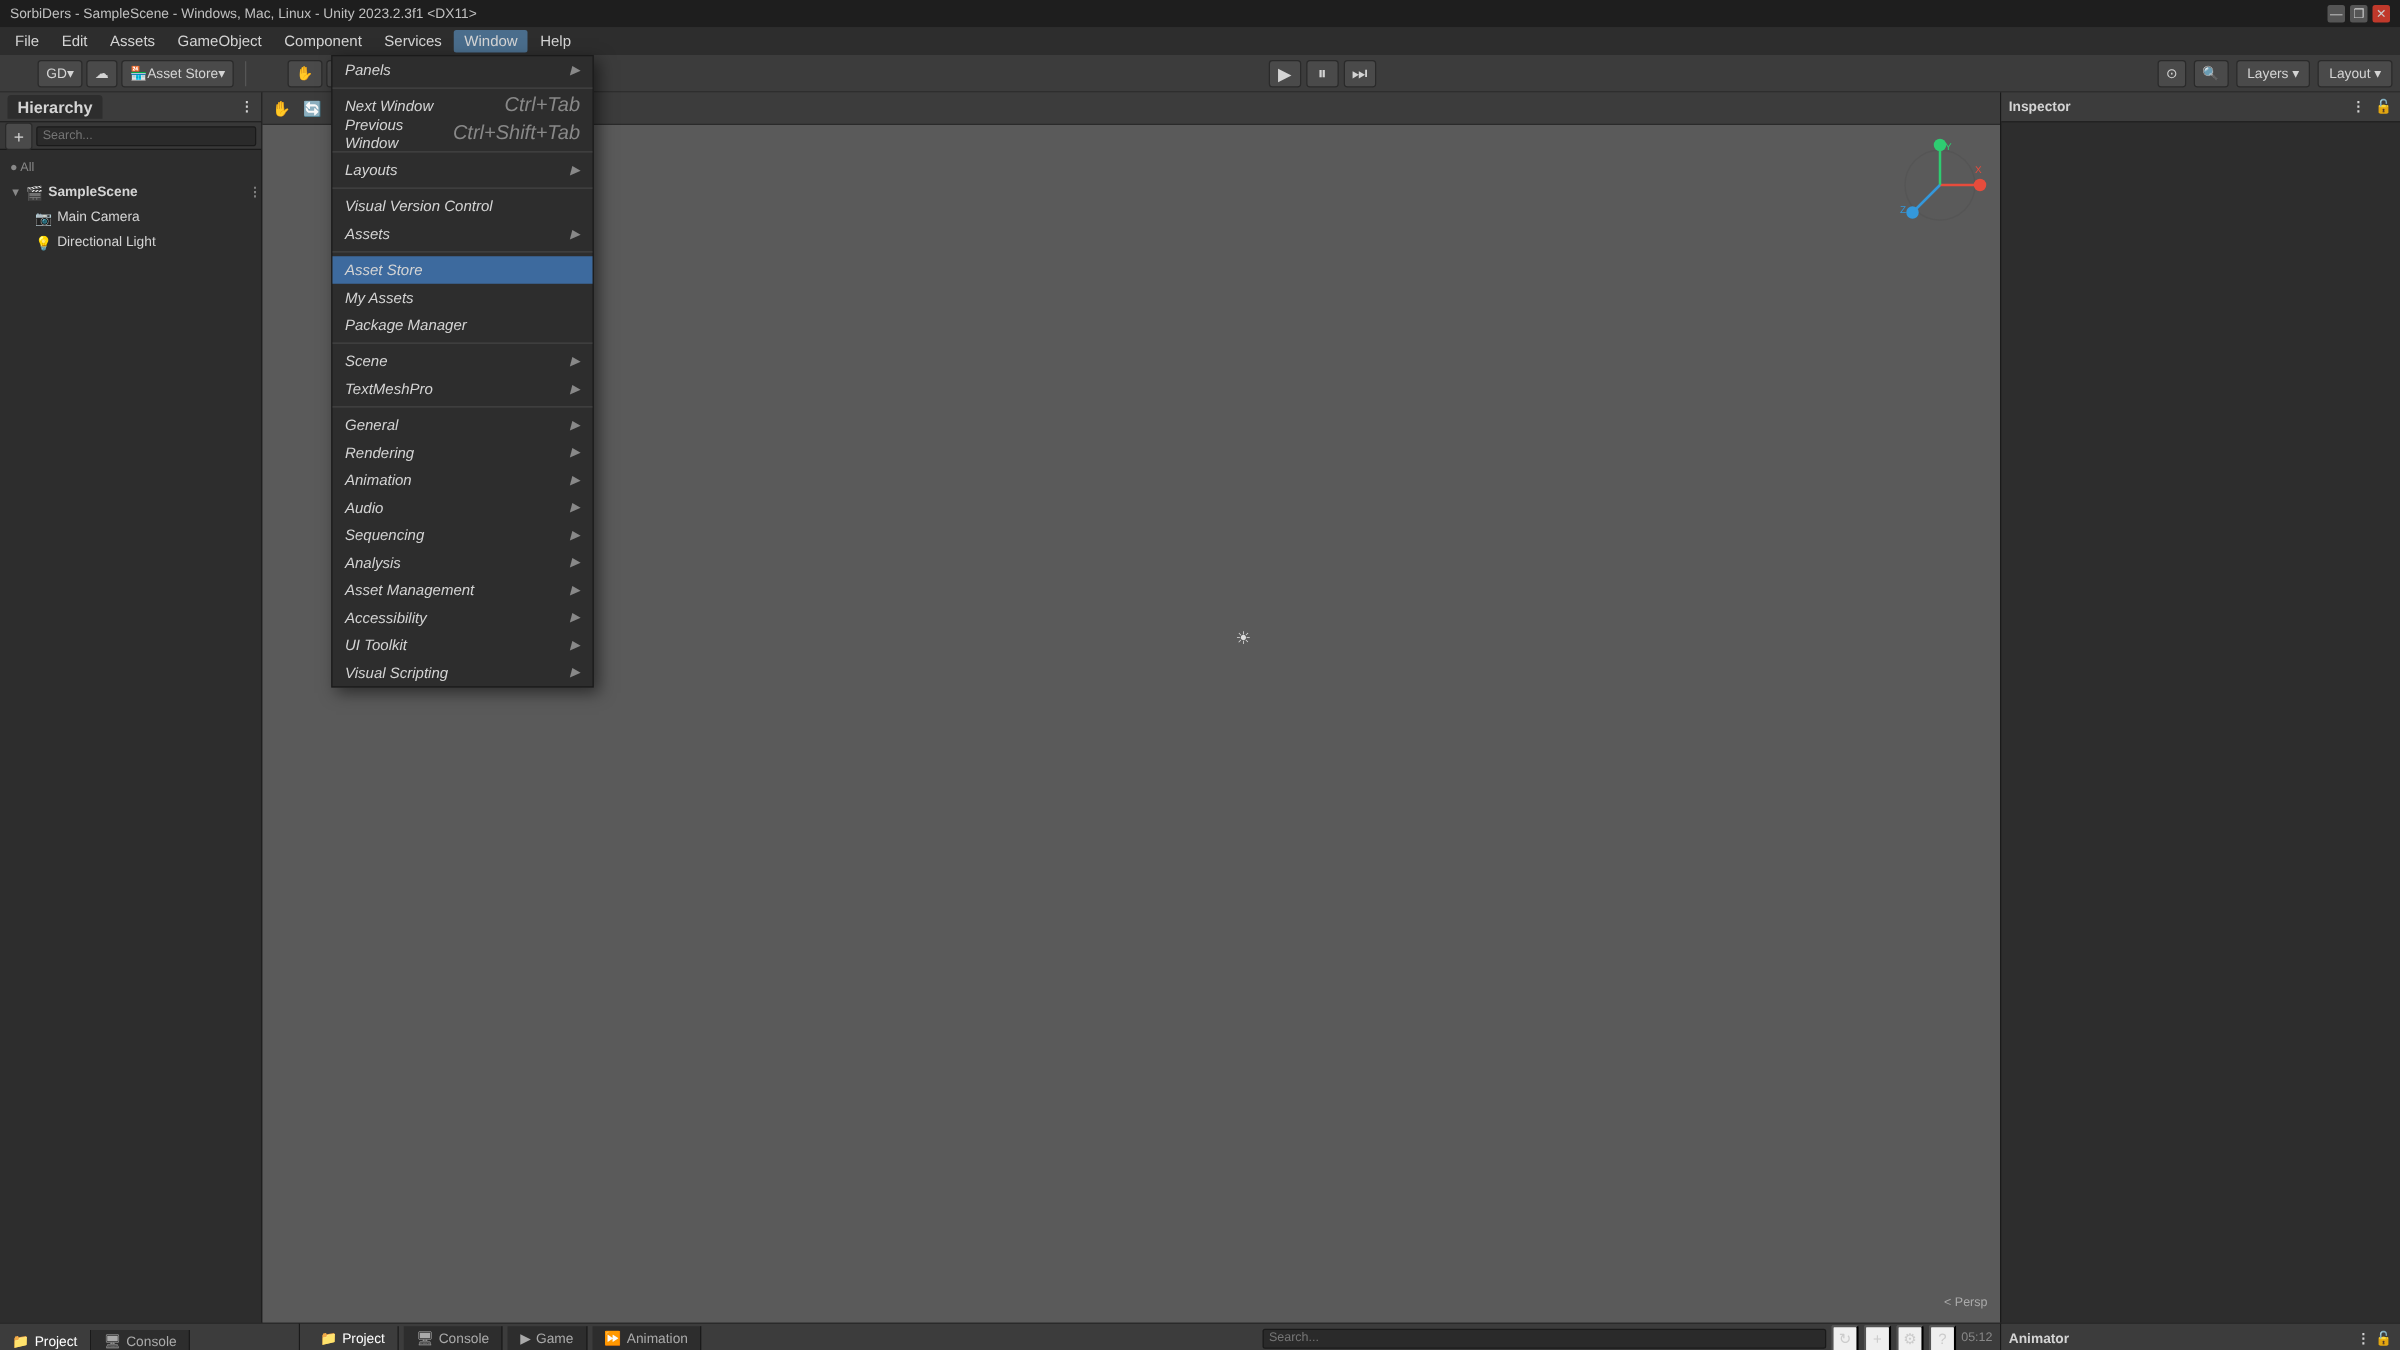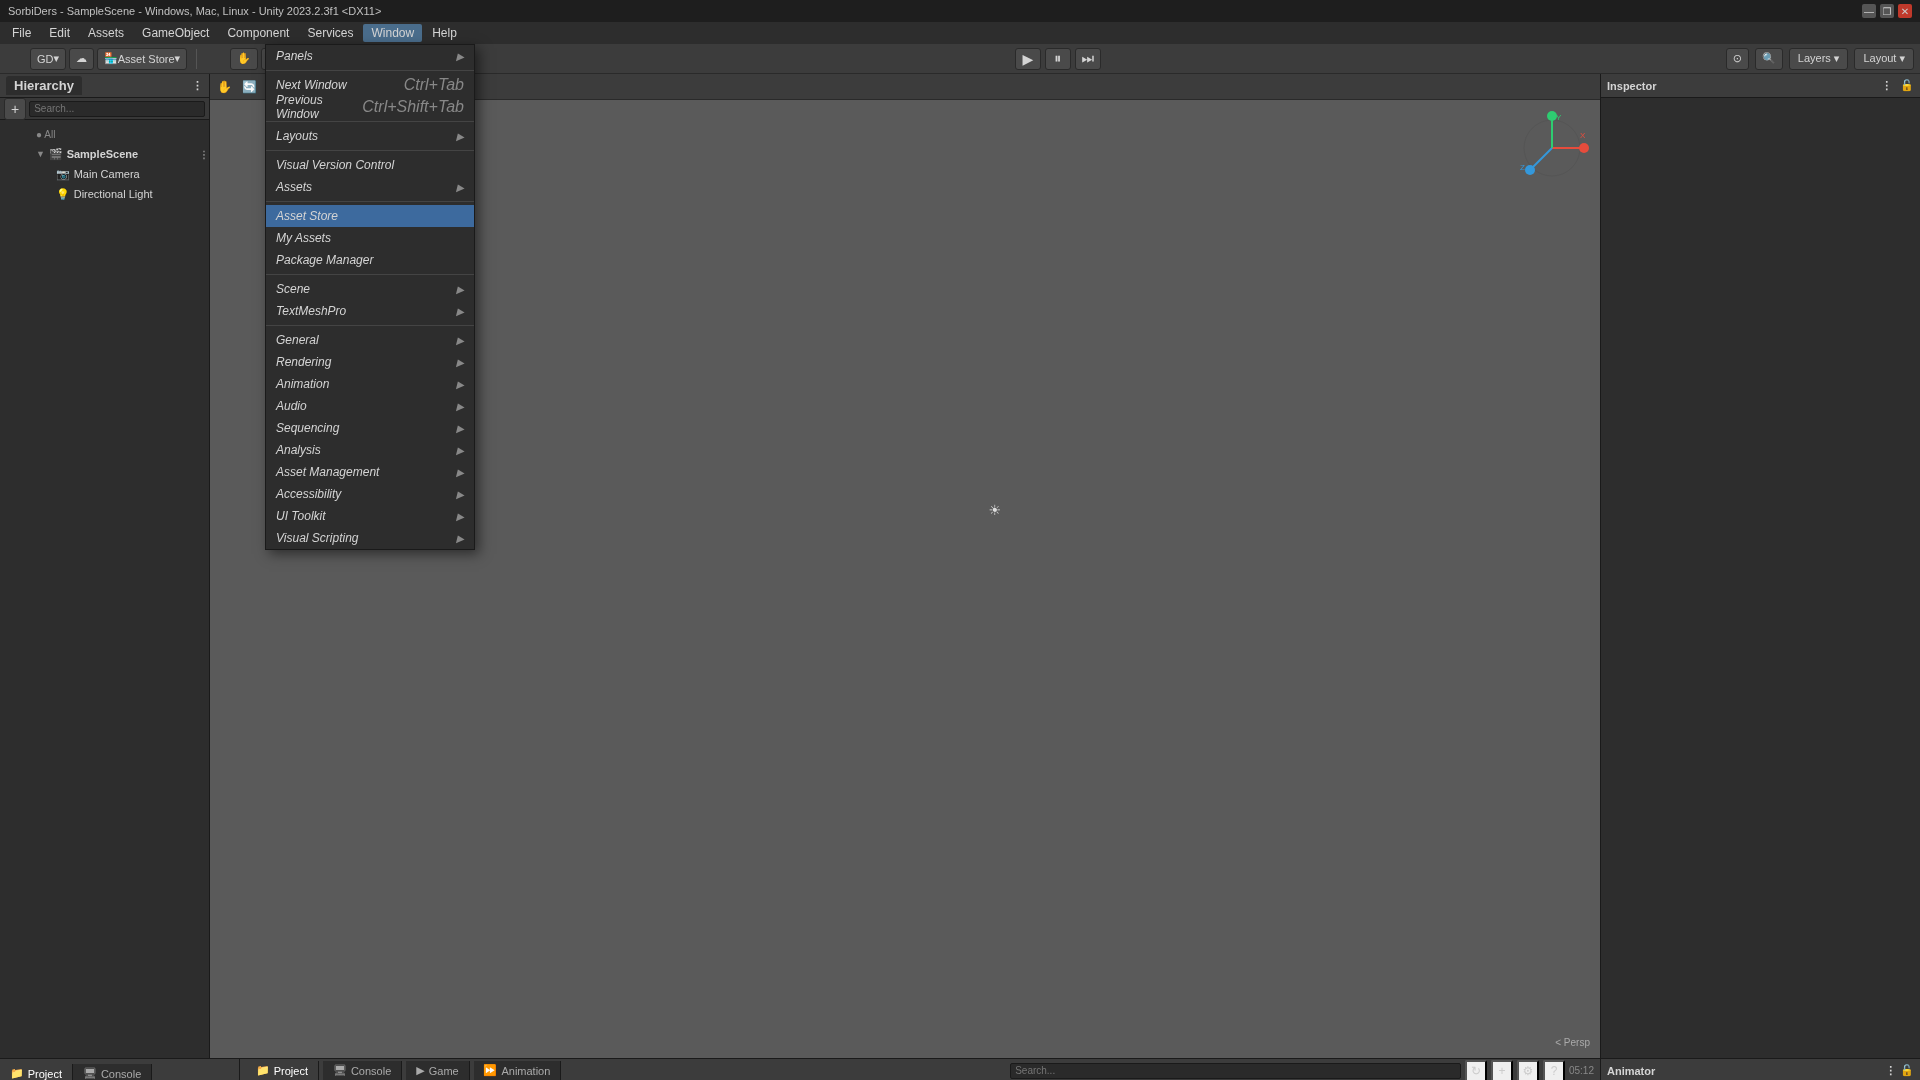--- a/index.html
+++ b/index.html
@@ -177,21 +177,20 @@
       padding: 4px 0;
     }
     .hierarchy-item {
       height: 20px;
       display: flex;
       align-items: center;
       padding-left: 8px;
       cursor: pointer;
       font-size: 11px;
       gap: 4px;
-      margin-left: 28px;
     }
     .hierarchy-scene {
       font-weight: bold;
       color: #d4d4d4;
     }
     .hierarchy-child { padding-left: 28px; }
     .expand-arrow { font-size: 9px; color: #888; }
 
     
     .center-panel {

